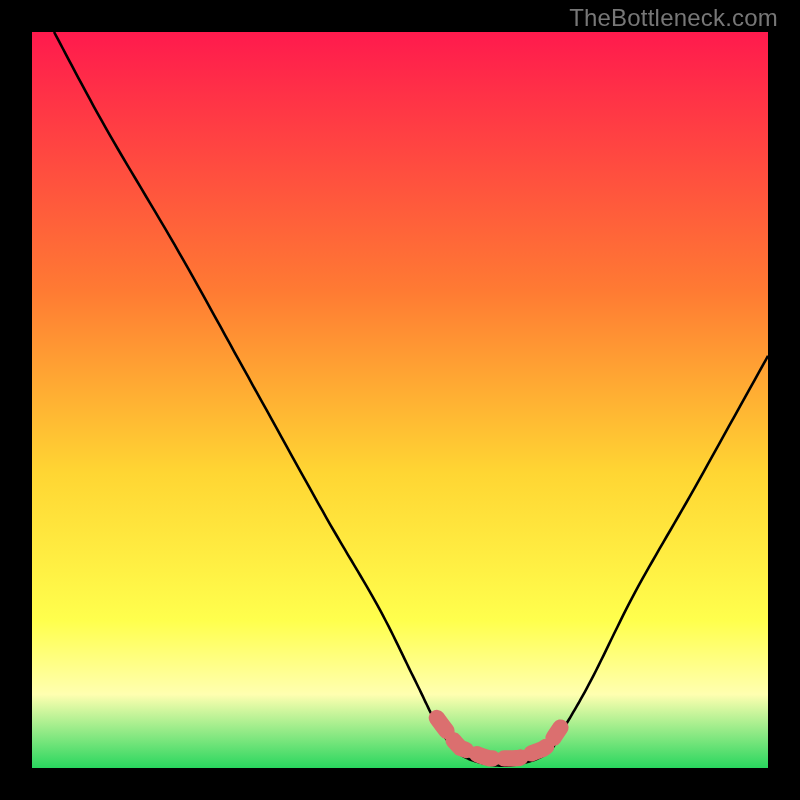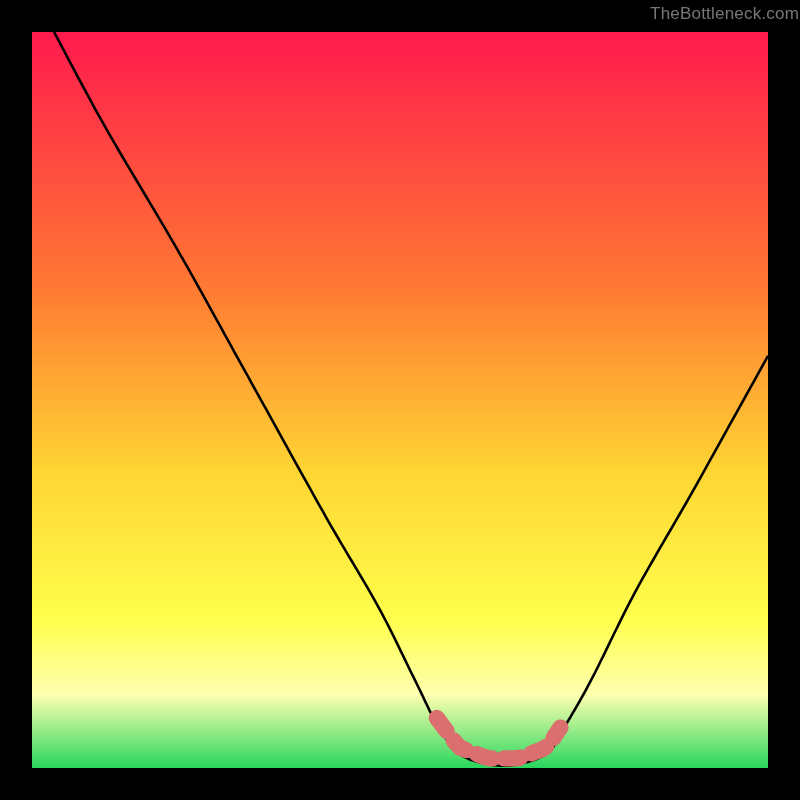--- a/index.html
+++ b/index.html
@@ -13,23 +13,23 @@
   }
   .frame {
     position: relative;
     width: 800px;
     height: 800px;
     background: #000;
   }
   .attribution {
     position: absolute;
     top: 4px;
-    right: 1px;
+    right: 22px;
     color: #777;
-    font-size: 17px;
+    font-size: 24px;
     letter-spacing: 0.2px;
     font-weight: 400;
     z-index: 5;
   }
   .plot-area {
     position: absolute;
     left: 32px;
     top: 32px;
     width: 736px;
     height: 736px;

